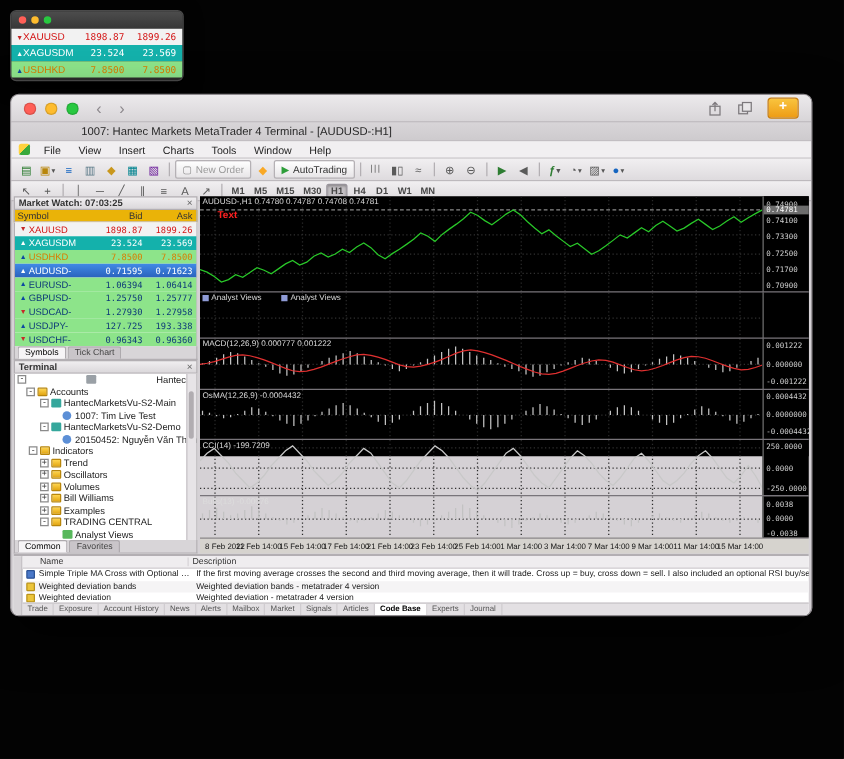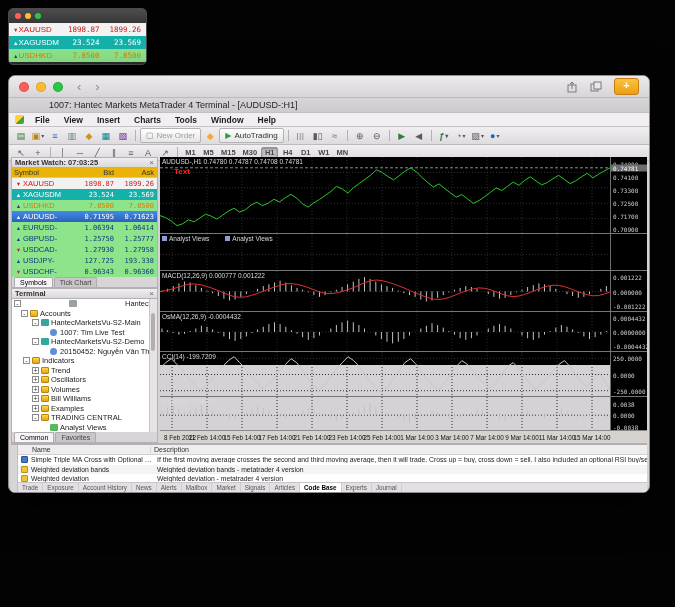--- a/index.html
+++ b/index.html
@@ -24,25 +24,25 @@
 
   
   .win{position:absolute;left:8px;top:75px;width:640px;height:416px;background:#d5d1d5;border:1px solid #8f8b8f;border-radius:7px;overflow:hidden;box-shadow:0 14px 40px rgba(0,0,0,.75);}
   .tb{height:21px;background:linear-gradient(#eceaec,#d8d5d8);border-bottom:1px solid #bcb8bc;display:flex;align-items:center;padding:0 10px;}
   .lights{display:flex;gap:7px;align-items:center;}
   .lights .dot{width:10px;height:10px;border:1px solid rgba(0,0,0,.15);box-sizing:border-box;}
   .navchev{margin-left:14px;display:flex;gap:14px;color:#8d898d;font-size:13px;line-height:1;}
   .tb-right{margin-left:auto;display:flex;align-items:center;gap:12px;}
   .chrome-ic svg{display:block}
   .plus-btn{width:23px;height:15px;border-radius:3px;background:linear-gradient(#f9c43e,#ee9c15);border:1px solid #c87d0e;color:#fff;font-size:11px;font-weight:bold;text-align:center;line-height:13px;}
-  .title-row{height:14px;display:flex;align-items:center;background:linear-gradient(#d8d5d8,#cecbce);font-size:9px;color:#262626;padding-left:40px;border-bottom:1px solid #c2bec2;white-space:nowrap;}
+  .title-row{height:14px;display:flex;align-items:center;background:linear-gradient(#d8d5d8,#cecbce);font-size:9px;color:#262626;padding-left:56px;border-bottom:1px solid #c2bec2;white-space:nowrap;}
 
   .menubar{height:13px;background:#f1eff1;border-bottom:1px solid #c6c2c6;display:flex;align-items:center;font-size:8.5px;color:#1e1e1e;padding-left:4px;}
   .appic{width:9px;height:9px;border-radius:2px;background:linear-gradient(135deg,#ffd23e 50%,#39a93c 50%);margin:0 4px 0 2px;}
-  .menu-item{padding:3px 7px;font-weight:bold;}
+  .menu-item{padding:3px 7px;}
 
   .tbar{height:17px;background:linear-gradient(#f1eff1,#dedbde);border-bottom:1px solid #bdb9bd;display:flex;align-items:center;padding-left:4px;gap:1px;}
   .tbar2{height:15px;}
   .tbtn{width:16px;height:14px;display:flex;align-items:center;justify-content:center;font-size:9px;color:#5a5a5a;border:1px solid transparent;border-radius:2px;box-sizing:border-box;}
   .tbtn .bars{font-size:7px;letter-spacing:1px;}
   .caret{font-size:6px;color:#555;margin-left:1px;}
   .tsep{width:1px;height:11px;background:#b3afb3;margin:0 3px;}
   .tbtn-text{height:13px;display:flex;align-items:center;gap:3px;padding:0 5px;font-size:8px;border:1px solid #b5b1b5;border-radius:2px;background:linear-gradient(#fff,#e7e5e7);color:#333;}
   .tbtn-text.disabled{color:#9b9b9b;}
   .tfbtn{min-width:17px;height:12px;padding:0 2px;display:flex;align-items:center;justify-content:center;font-size:7.5px;font-weight:bold;color:#474747;border:1px solid transparent;border-radius:2px;box-sizing:border-box;}

